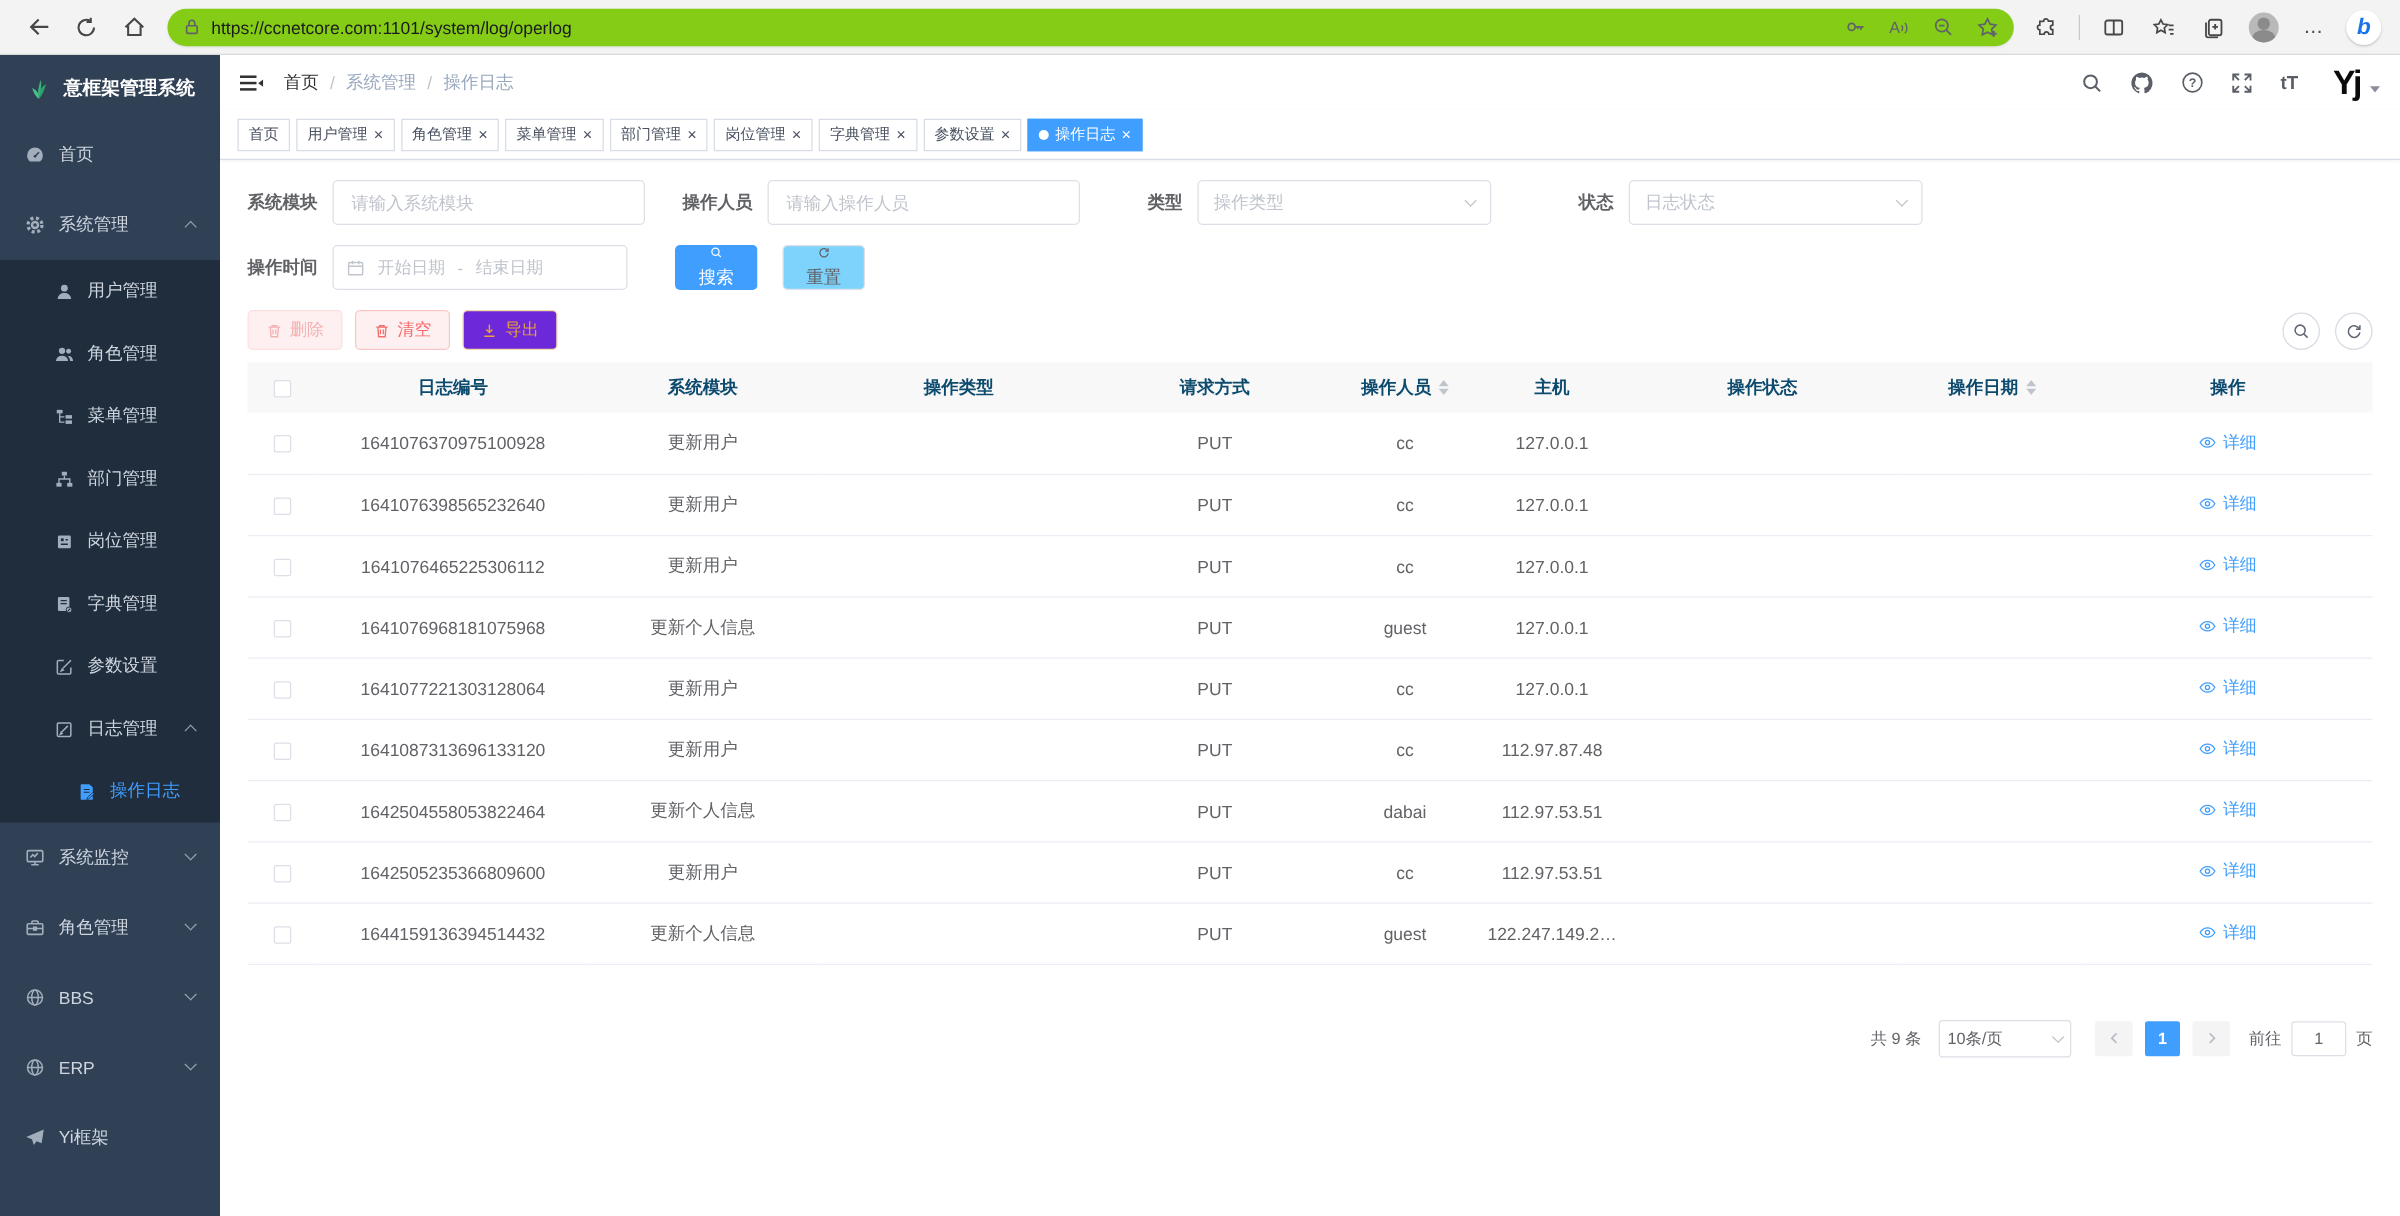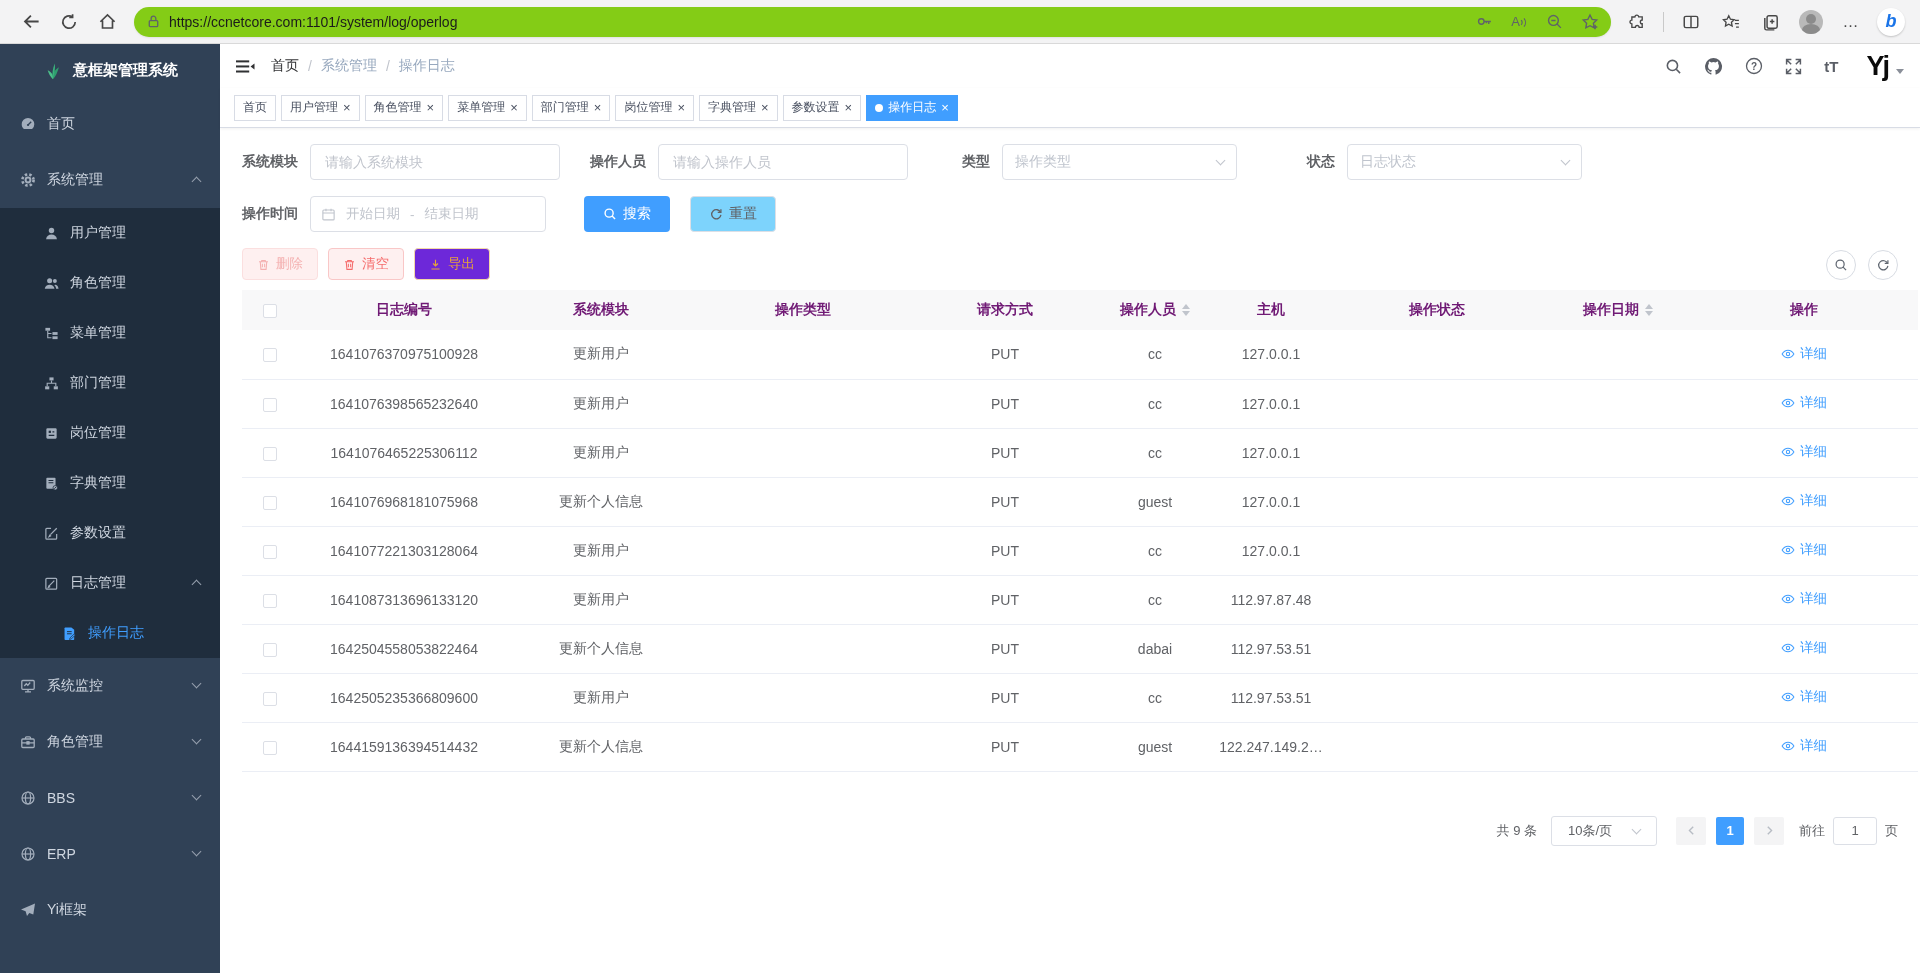--- a/index.html
+++ b/index.html
@@ -17,21 +17,21 @@
   .chrome-right .chrome-btn { width:34px; }
   .chrome-divider { width:1px; height:20px; background:#c9c9c9; margin:0 4px; }
   .avatar-circle { width:24px; height:24px; border-radius:50%; background:#b9b9b9; position:relative; overflow:hidden; }
   .avatar-circle::before { content:""; position:absolute; left:7px; top:4px; width:10px; height:10px; border-radius:50%; background:#8b8b8b; }
   .avatar-circle::after { content:""; position:absolute; left:3px; top:14px; width:18px; height:12px; border-radius:50%; background:#8b8b8b; }
   .more-glyph { font-size:16px; color:#474747; letter-spacing:1px; }
   .copilot { width:28px; height:28px; border-radius:50%; background:#fff; box-shadow:0 1px 2px rgba(0,0,0,.2); display:flex; align-items:center; justify-content:center; font-weight:bold; font-size:18px; font-style:italic; color:#1a74e8; }
 
   
   .app { display:flex; height:929px; }
-  .sidebar { width:220px; background:#304156; flex-shrink:0; overflow:hidden; color:#cfd6e0; }
+  .sidebar { width:176px; background:#304156; flex-shrink:0; overflow:hidden; color:#cfd6e0; }
   .logo-row { height:52px; display:flex; align-items:center; justify-content:center; gap:9px; color:#fff; font-weight:bold; font-size:15px; }
   .menu-item { display:flex; align-items:center; gap:11px; font-size:14px; cursor:pointer; position:relative; }
   .menu-item.l1 { height:56px; padding-left:20px; }
   .menu-item.l2 { height:50px; padding-left:44px; }
   .menu-item.l3 { height:50px; padding-left:62px; }
   .submenu { background:#1f2d3d; }
   .menu-item .mi { color:#a3aebc; flex-shrink:0; }
   .menu-item.active { color:#409EFF; }
   .menu-item.active .mi { color:#409EFF; }
   .caret-up,.caret-down { width:7px; height:7px; border-right:1.5px solid #96a0ae; border-bottom:1.5px solid #96a0ae; position:absolute; right:20px; }
@@ -66,47 +66,47 @@
   .filter-row { display:flex; align-items:center; margin-bottom:16px; }
   .filter-item { display:flex; align-items:center; margin-right:30px; }
   .f-label { font-size:14px; font-weight:bold; color:#606266; margin-right:12px; white-space:nowrap; }
   .f-input { width:250px; height:36px; border:1px solid #dcdfe6; border-radius:4px; padding:0 14px; font-size:14px; color:#606266; outline:none; font-family:inherit; }
   .f-input::placeholder { color:#c0c4cc; }
   .f-select { width:235px; height:36px; border:1px solid #dcdfe6; border-radius:4px; background:#fff; display:flex; align-items:center; justify-content:space-between; padding:0 12px; cursor:pointer; }
   .f-select .ph { font-size:14px; color:#bfc4cd; }
   .sel-caret { width:7px; height:7px; border-right:1.4px solid #c0c4cc; border-bottom:1.4px solid #c0c4cc; transform:rotate(45deg); margin-top:-3px; }
   .date-range { width:236px; height:36px; border:1px solid #dcdfe6; border-radius:4px; background:#fff; display:flex; align-items:center; padding:0 10px; gap:10px; cursor:text; }
   .date-range .ph { font-size:13.5px; color:#c0c4cc; }
-  .btn { height:36px; border-radius:4px; display:inline-flex; align-items:center; gap:6px; font-size:14px; padding:0 18px; cursor:pointer; border:1px solid transparent; font-family:inherit; }
+  .btn { height:36px; border-radius:4px; display:inline-flex; align-items:center; gap:6px; font-size:14px; padding:0 18px; cursor:pointer; border:1px solid transparent; font-family:inherit;flex-direction:column; }
   .btn-search { background:#409EFF; color:#fff; margin-left:38px; }
   .btn-reset { background:#7dd3fc; color:#606266; border-color:#dcdfe6; margin-left:20px; }
 
   .toolbar-row { display:flex; align-items:flex-end; margin:2px 0 10px; }
   .sbtn { height:32px; border-radius:4px; display:inline-flex; align-items:center; gap:6px; font-size:13.5px; padding:0 14px; cursor:pointer; margin-right:10px; border:1px solid transparent; }
   .btn-delete { color:#f4b0b0; background:#fef0f0; border-color:#fbdfdf; cursor:not-allowed; }
   .btn-clear { color:#f56c6c; background:#fef0f0; border-color:#f9c7c7; }
   .btn-export { color:#e6a23c; background:#6d28d9; border-color:#f3d8a9; }
   .round-group { margin-left:auto; display:flex; gap:12px; }
   .round-btn { width:30px; height:30px; border-radius:50%; border:1px solid #d8dce3; background:#fff; color:#5f6670; display:flex; align-items:center; justify-content:center; cursor:pointer; }
 
   
   table { width:100%; border-collapse:collapse; table-layout:fixed; }
-  thead th { background:#f8f8f9; height:40px; font-size:14px; color:#701a75; font-weight:bold; text-align:center; }
+  thead th { background:#f8f8f9; height:40px; font-size:14px; color:#0c4a6e; font-weight:bold; text-align:center; }
   tbody td { height:49px; font-size:14px; color:#606266; text-align:center; border-bottom:1px solid #ebeef5; white-space:nowrap; overflow:hidden; text-overflow:ellipsis; }
   .cb { width:14px; height:14px; border:1px solid #dcdfe6; border-radius:2px; background:#fff; display:inline-block; cursor:pointer; vertical-align:middle; }
   .th-flex { display:inline-flex; align-items:center; gap:3px; }
   .sorters { display:inline-flex; flex-direction:column; gap:2px; margin-left:3px; }
   .tri-up { width:0; height:0; border-left:4px solid transparent; border-right:4px solid transparent; border-bottom:5px solid #c0c4cc; }
   .tri-down { width:0; height:0; border-left:4px solid transparent; border-right:4px solid transparent; border-top:5px solid #c0c4cc; }
   .detail-link { color:#409EFF; display:inline-flex; align-items:center; gap:5px; font-size:13.5px; cursor:pointer; }
 
   
   .pagination { display:flex; align-items:center; justify-content:flex-end; margin-top:44px; font-size:13px; color:#606266; }
   .pg-total { margin-right:14px;margin-left:20px; }
-  .pg-size { width:106px; height:30px; border:1px solid #dcdfe6; border-radius:3px; background:#fff; display:flex; align-items:center; justify-content:space-between; padding:0 16px; cursor:pointer; margin-right:14px;gap:15px; }
+  .pg-size { width:106px; height:30px; border:1px solid #dcdfe6; border-radius:3px; background:#fff; display:flex; align-items:center; justify-content:space-between; padding:0 6px; cursor:pointer; margin-right:14px;gap:15px; }
   .pg-btn { width:30px; height:28px; background:#f4f4f5; border-radius:2px; display:flex; align-items:center; justify-content:center; color:#b7bcc4; font-size:14px; cursor:pointer; margin:0 5px; }
   .pg-page { width:28px; height:28px; background:#409EFF; color:#fff; border-radius:2px; display:flex; align-items:center; justify-content:center; font-weight:bold; cursor:pointer; margin:0 5px; }
   .pg-goto-label { margin:0 8px 0 10px; }
   .pg-input { width:44px; height:28px; border:1px solid #dcdfe6; border-radius:3px; text-align:center; font-size:13px; color:#606266; outline:none; font-family:inherit; }
   .pg-page-label { margin-left:8px; }
 </style>
 </head>
 <body>
 
 <div class="chrome">

